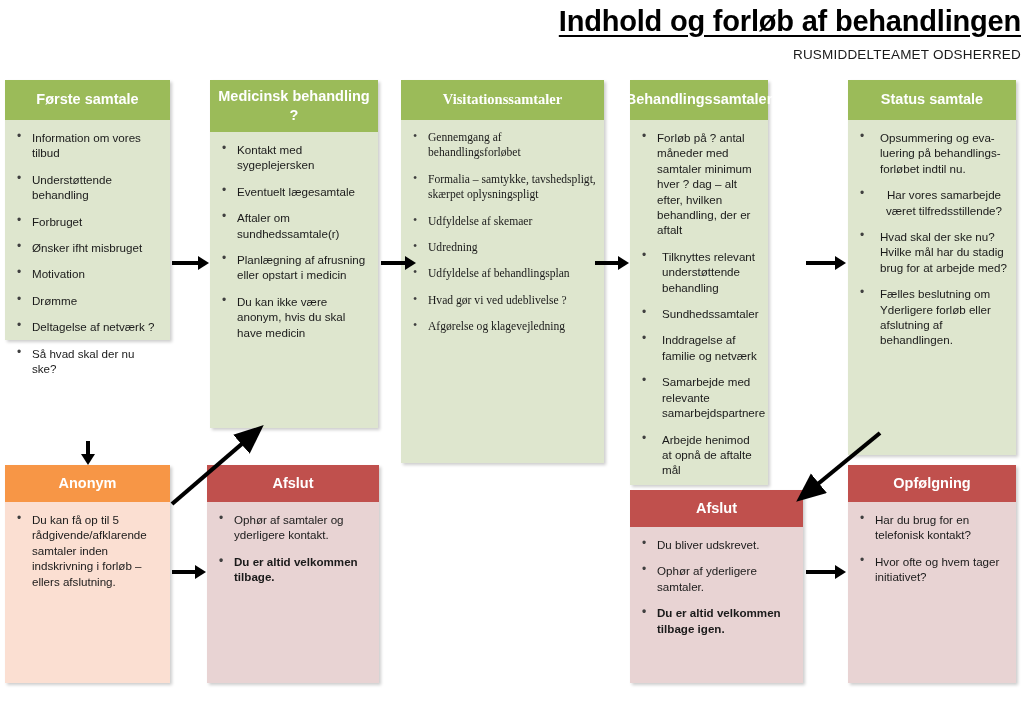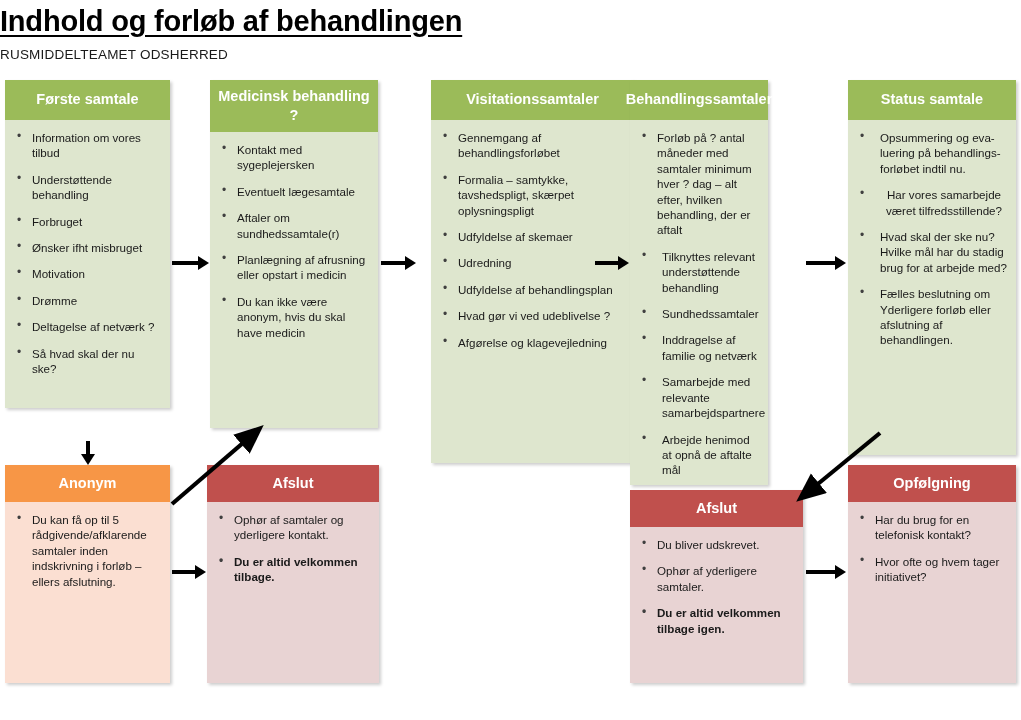--- a/index.html
+++ b/index.html
@@ -16,21 +16,21 @@
     font-family: "Liberation Sans", "DejaVu Sans", sans-serif;
     color: #1a1a1a;
   }
 
   
   .title-wrap {
     position: absolute;
     left: 0;
     top: 0;
     width: 1021px;
-    text-align: left;
+    text-align: right;
   }
   .main-title {
     font-size: 29px;
     font-weight: bold;
     letter-spacing: -0.2px;
     text-decoration: underline;
     text-underline-offset: 4px;
     margin: 3px 0 0 0;
     line-height: 1.25;
     color: #000000;
@@ -143,21 +143,21 @@
   .arrow-diag { position: absolute; }
 </style>
 </head>
 <body>
 
 <div class="title-wrap">
   <h1 class="main-title">Indhold og forløb af behandlingen</h1>
   <div class="subtitle">RUSMIDDELTEAMET ODSHERRED</div>
 </div>
 
-<div class="card theme-green" style="left:5px; top:80px; width:165px; height:328px;">
+<div class="card theme-green" style="left:5px; top:80px; width:165px; height:260px;">
   <div class="card-head" style="height:40px;">Første samtale</div>
   <div class="card-body" style="--head-h:40px;">
     <ul class="bullets">
       <li>Information om vores tilbud</li>
       <li>Understøttende behandling</li>
       <li>Forbruget</li>
       <li>Ønsker ifht misbruget</li>
       <li>Motivation</li>
       <li>Drømme</li>
       <li>Deltagelse af netværk ?</li>
@@ -172,21 +172,21 @@
     <ul class="bullets">
       <li>Kontakt med sygeplejersken</li>
       <li>Eventuelt lægesamtale</li>
       <li>Aftaler om sundhedssamtale(r)</li>
       <li>Planlægning af afrusning eller opstart i medicin</li>
       <li>Du kan ikke være anonym, hvis du skal have medicin</li>
     </ul>
   </div>
 </div>
 
-<div class="card theme-green" style="left:431px; top:80px; width:203px; height:383px;">
+<div class="card theme-green" style="left:401px; top:80px; width:203px; height:383px;font-family:Liberation Serif, serif;">
   <div class="card-head" style="height:40px;">Visitationssamtaler</div>
   <div class="card-body" style="--head-h:40px;">
     <ul class="bullets">
       <li>Gennemgang af behandlingsforløbet</li>
       <li>Formalia – samtykke, tavshedspligt, skærpet oplysningspligt</li>
       <li>Udfyldelse af skemaer</li>
       <li>Udredning</li>
       <li>Udfyldelse af behandlingsplan</li>
       <li>Hvad gør vi ved udeblivelse ?</li>
       <li>Afgørelse og klagevejledning</li>

